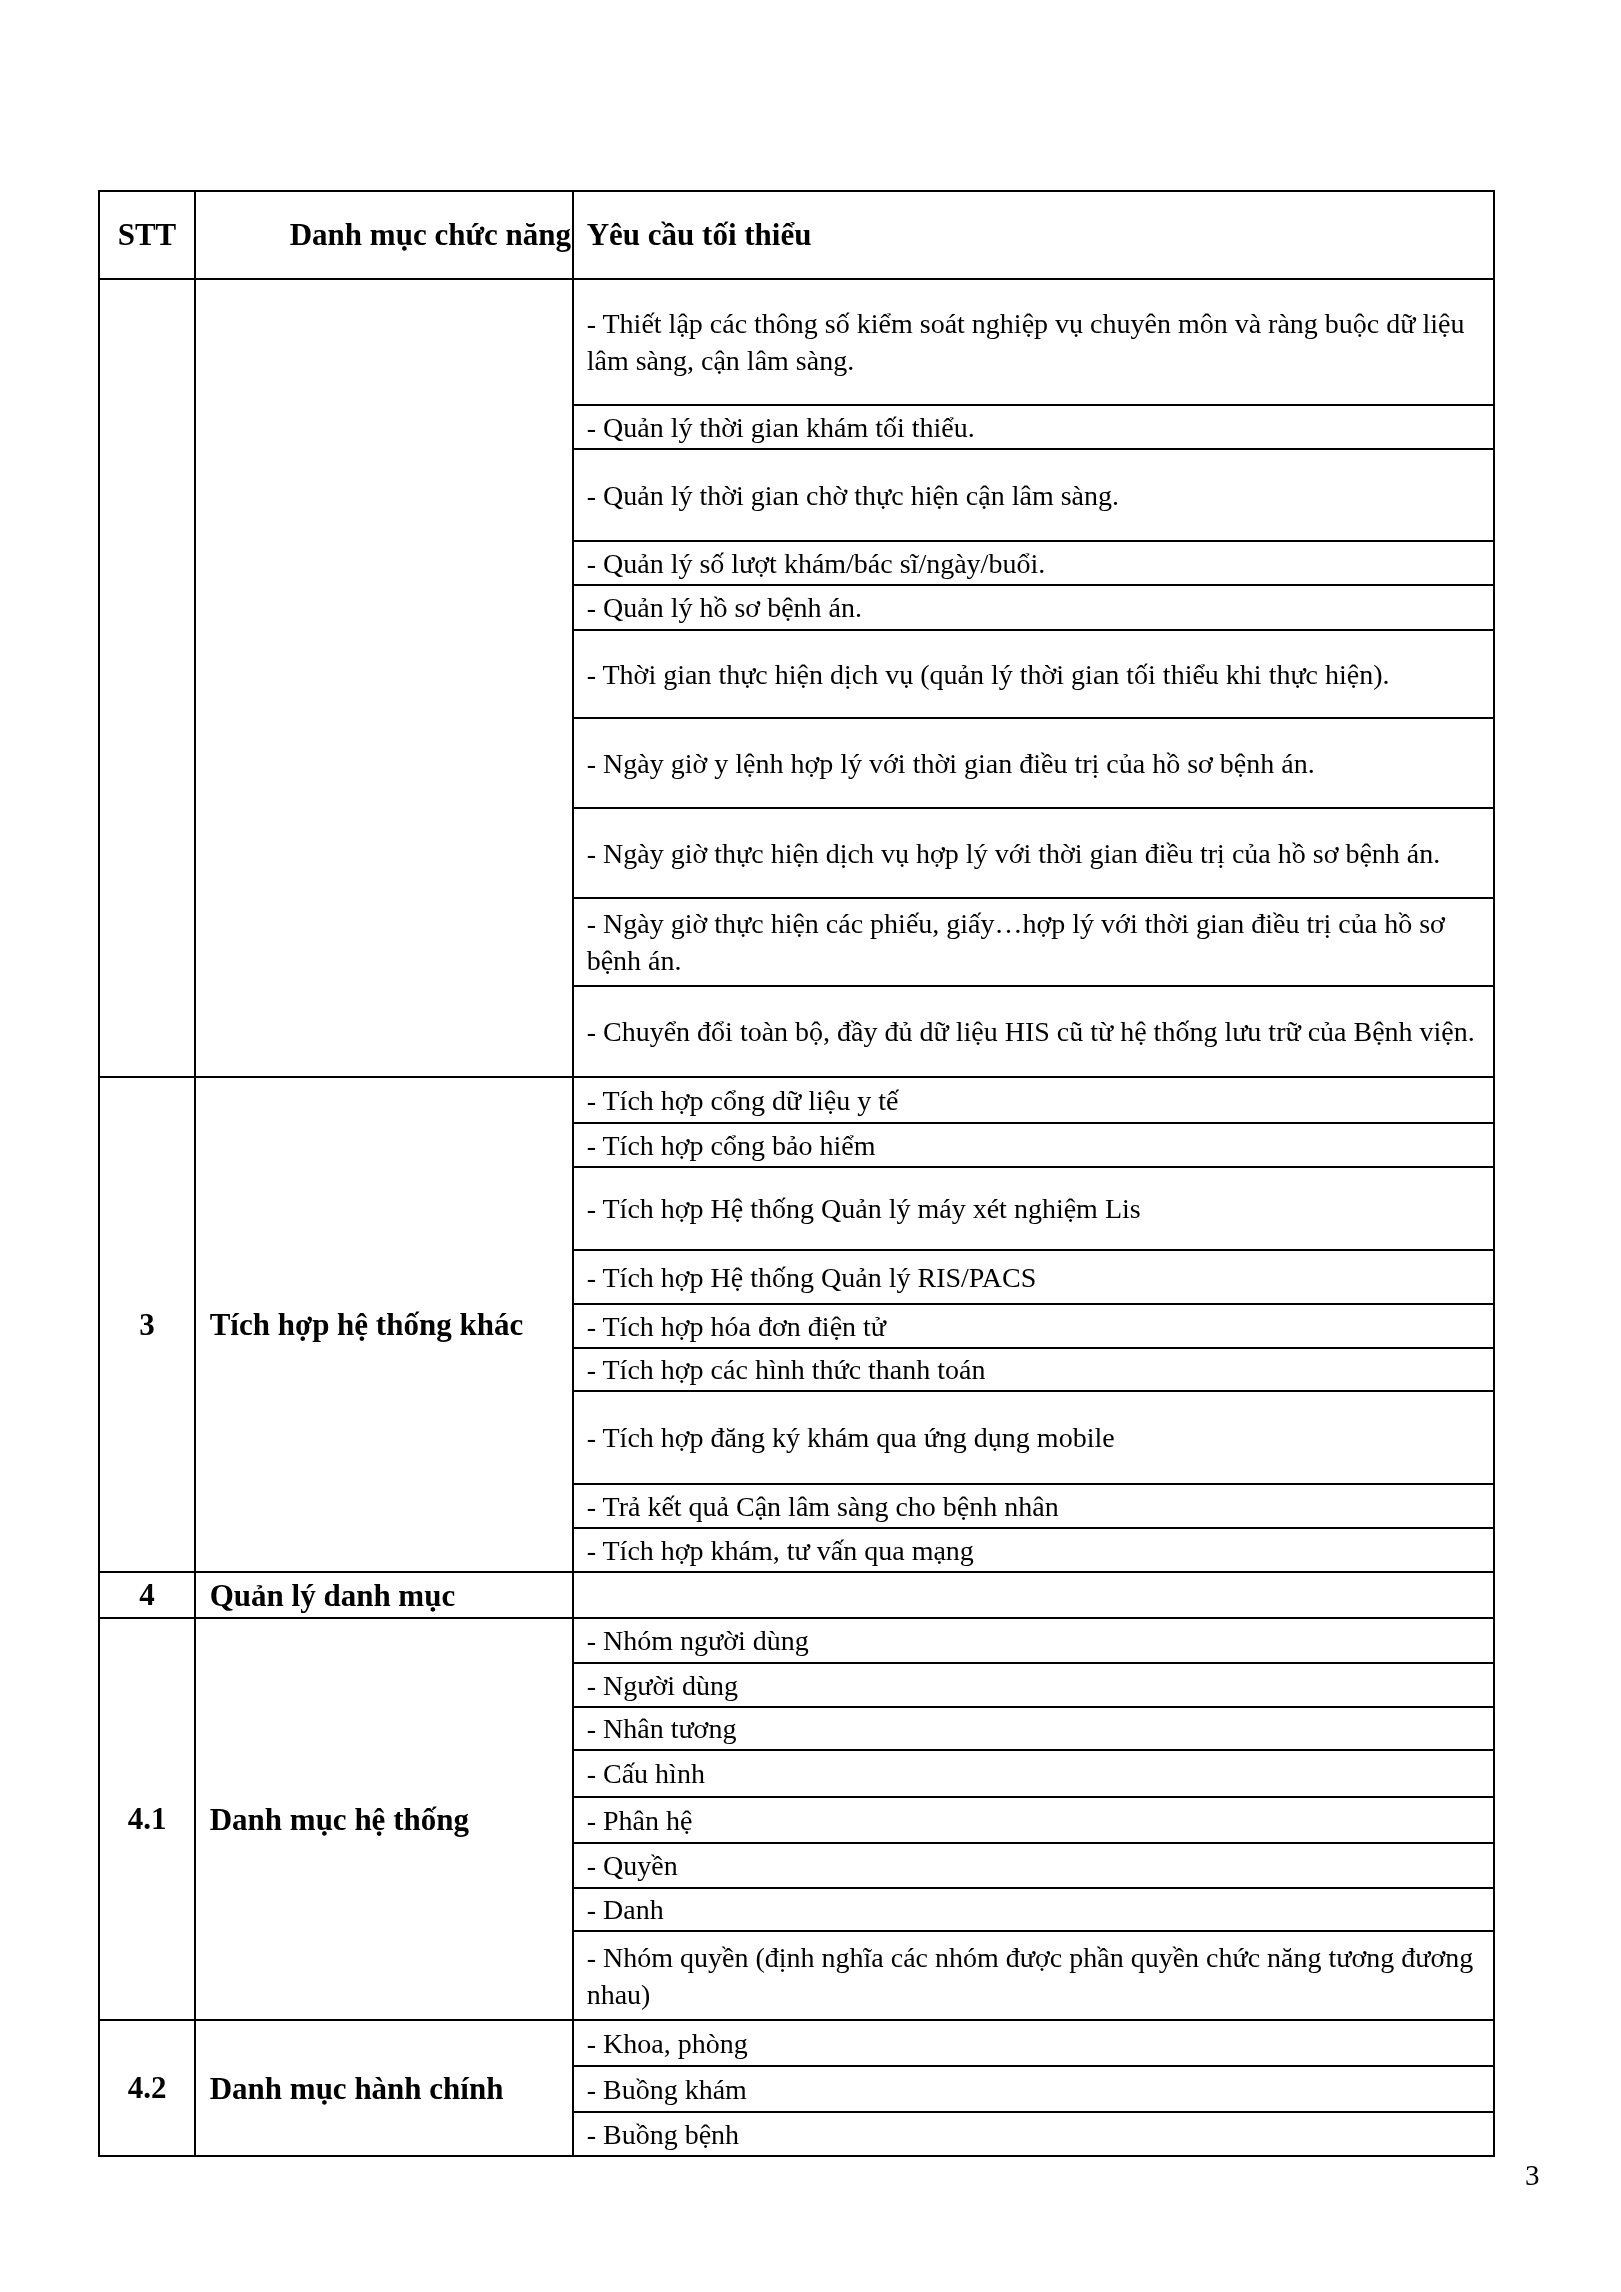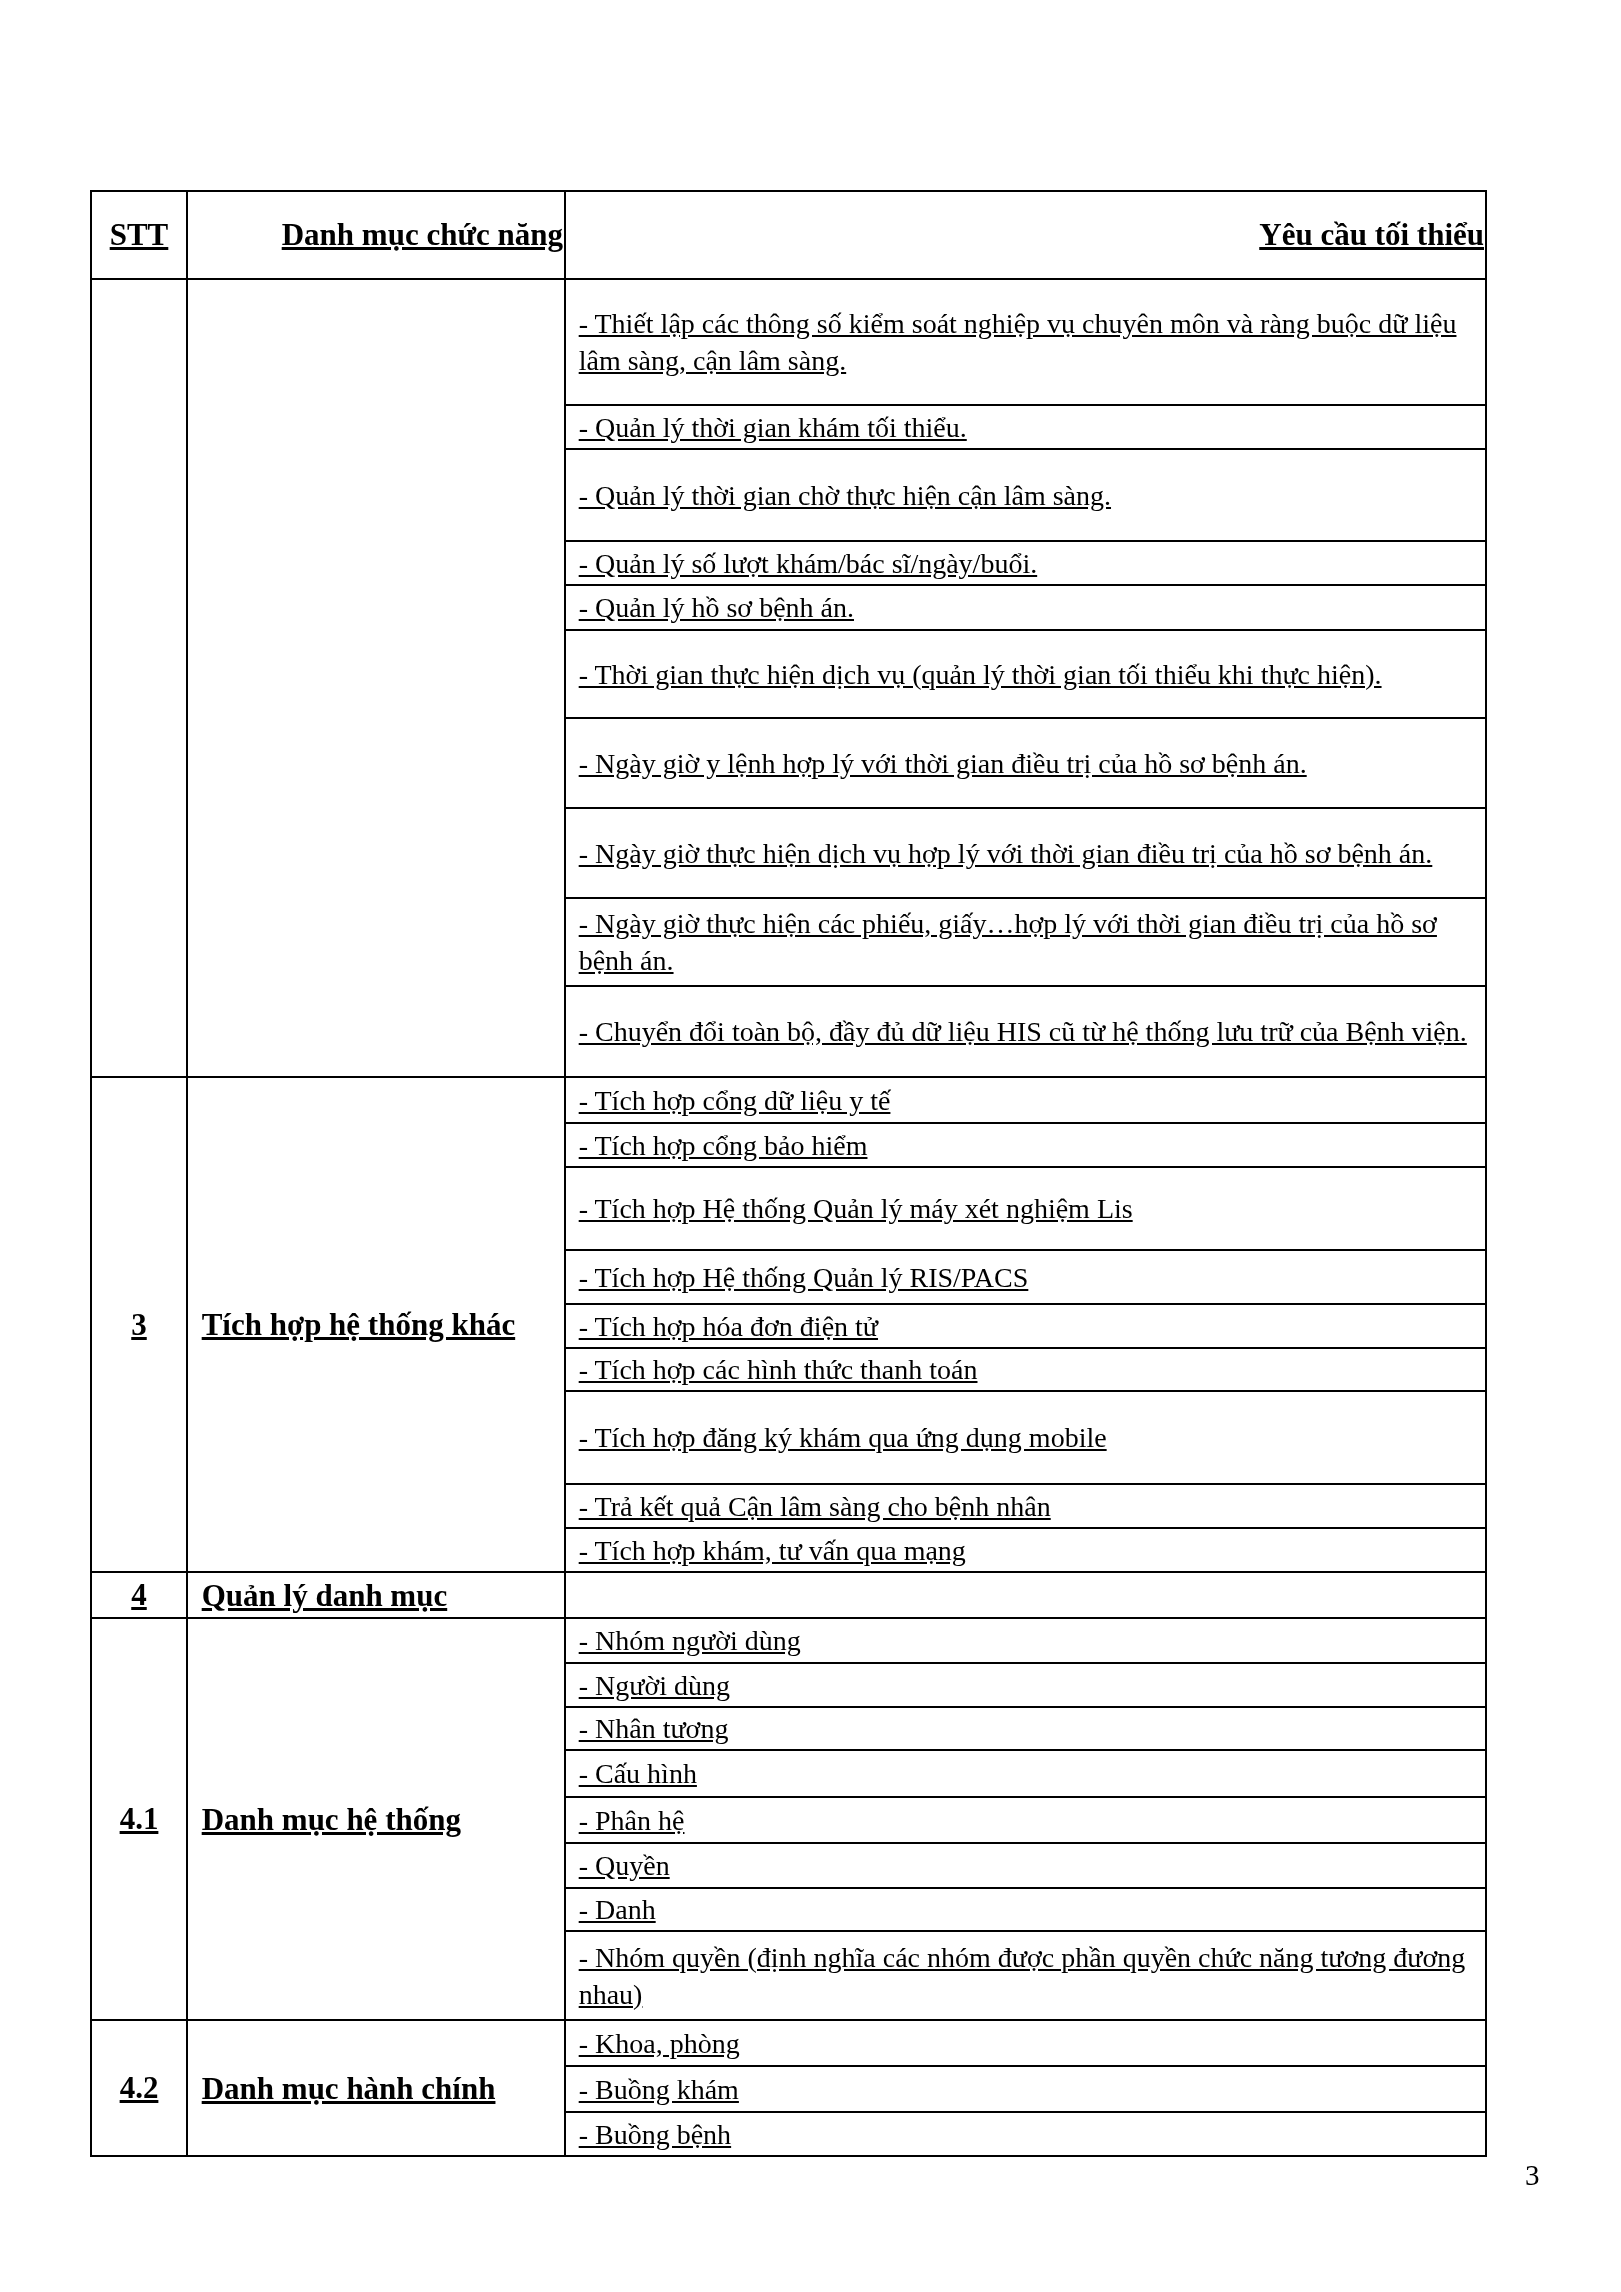--- a/index.html
+++ b/index.html
@@ -9,45 +9,44 @@
   }
   body {
     position: relative;
     width: 1621px;
     height: 2293px;
     font-family: "Liberation Serif", "DejaVu Serif", serif;
     color: #000000;
   }
   .doc-table-wrap {
     position: absolute;
-    left: 90px;
+    left: 98px;
     top: 190px;
     width: 1396px;
-    text-decoration: underline;
   }
   table.doc-table {
     border-collapse: collapse;
     table-layout: fixed;
     width: 1396px;
     border: 2.9px solid #000000;
   }
   .doc-table th, .doc-table td {
     border: 2px solid #000000;
     vertical-align: middle;
     overflow: hidden;
     box-sizing: border-box;
   }
   .doc-table th {
     font-size: 31px;
     font-weight: bold;
     border-bottom: 2.9px solid #000000;
   }
   th.h-stt { text-align: center; }
   th.h-cat { text-align: right; }
-  th.h-req { text-align: right; padding-left: 12.7px; }
+  th.h-req { text-align: left; padding-left: 12.7px; }
   td.stt-cell {
     text-align: center;
     font-weight: bold;
     font-size: 31px;
   }
   td.cat-cell {
     text-align: left;
     font-weight: bold;
     font-size: 31px;
     padding-left: 13.7px;

